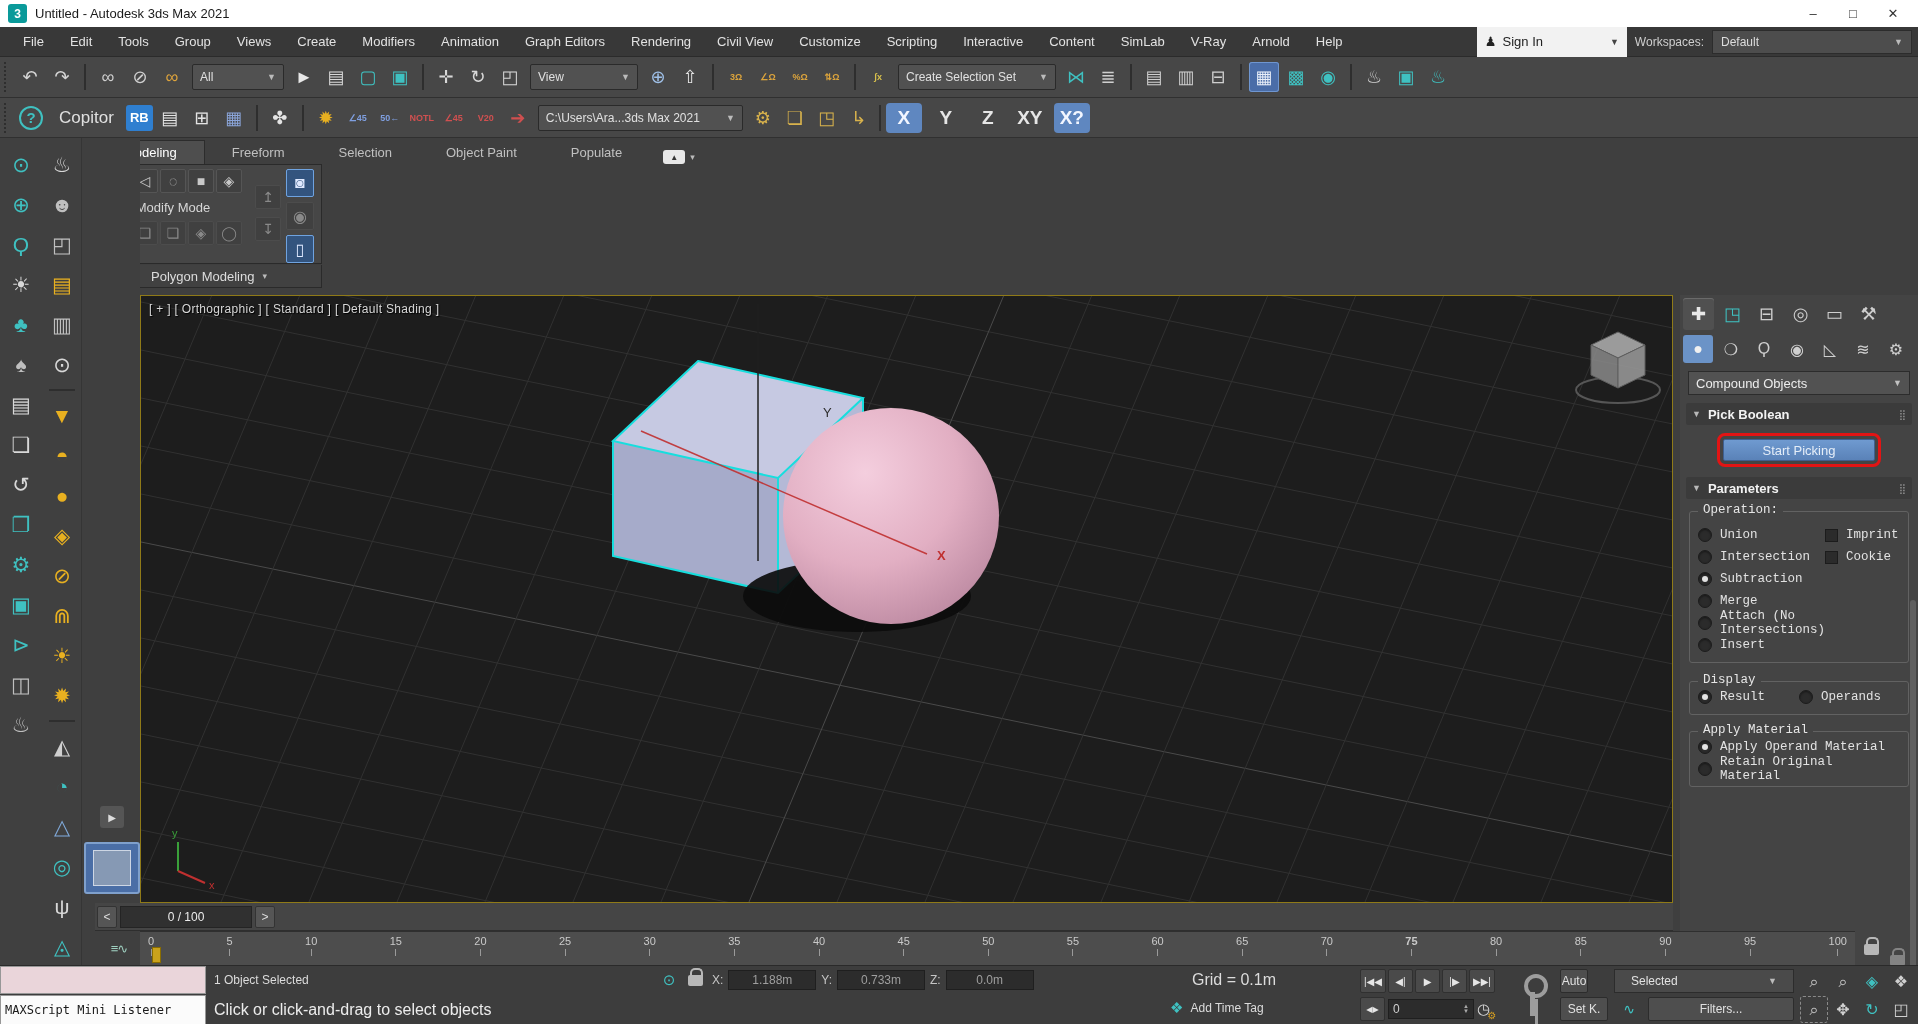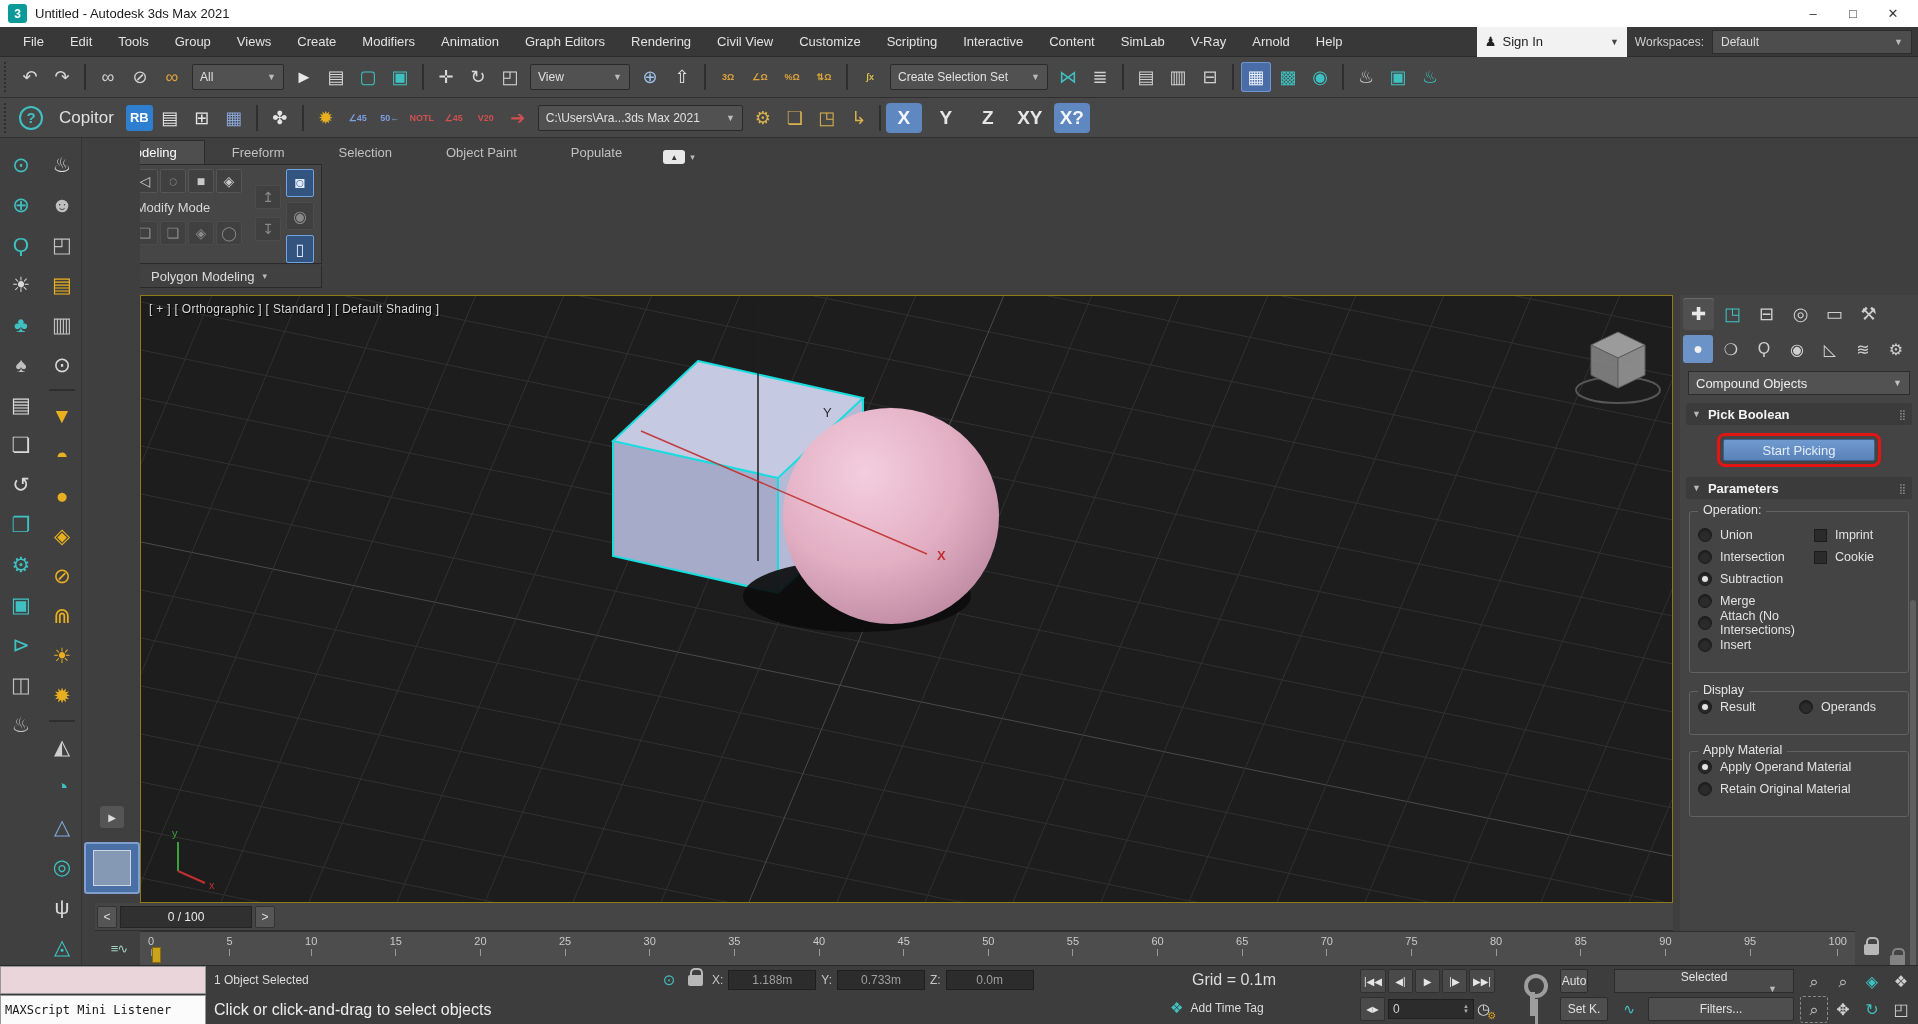--- a/index.html
+++ b/index.html
@@ -93,21 +93,21 @@
   .startpick-wrap{display:flex;justify-content:center;margin-top:14px;}
   .startpick{width:152px;height:22px;background:linear-gradient(#6f9ad0,#5a82b8);border:1px solid #3f5f8f;color:#e4edf8;font-size:13px;display:flex;align-items:center;justify-content:center;outline:3px solid #e21414;outline-offset:3px;border-radius:2px;}
   .clonegrid{display:grid;grid-template-columns:1fr 1fr;gap:6px 0;margin:16px 14px 0 22px;}
   .radio-row{display:flex;align-items:center;gap:8px;height:22px;}
   .radio{width:14px;height:14px;border-radius:50%;background:#2b2b2b;border:1px solid #1c1c1c;box-shadow:inset 0 1px 2px #181818;position:relative;flex:none;}
   .radio-row.checked .radio::after{content:"";position:absolute;inset:3px;border-radius:50%;background:#e2e2e2;}
   .radio-label{font-size:12.5px;color:#e2e2e2;}
   .radio-row.focus .radio-label{outline:1px dotted #b0b0b0;outline-offset:2px;}
   .checkbox{width:13px;height:13px;background:#2b2b2b;border:1px solid #1c1c1c;flex:none;}
   .techbox{margin:12px 8px 0;border:1px solid #5c5c5c;border-radius:3px;padding:12px 4px;text-align:center;font-size:12.5px;color:#e4e4e4;line-height:1.55;}
-  .groupbox{border:1px solid #626262;border-radius:3px;margin:12px 9px 0;padding:12px 8px 16px;position:relative;}
+  .groupbox{border:1px solid #626262;border-radius:3px;margin:12px 9px 0;padding:12px 8px 6px;position:relative;font-family:Liberation Mono, monospace;}
   .grouplabel{position:absolute;top:-9px;left:8px;background:#444;padding:0 5px;font-size:12.5px;color:#e6e6e6;}
   .op-flex{display:flex;}
   .op-left{flex:1;}
   .op-right{width:86px;display:flex;flex-direction:column;gap:0;}
   .check-row{display:flex;align-items:center;gap:8px;height:22px;}
   .check-label{font-size:12.5px;color:#e2e2e2;}
   .inlinegrid{display:grid;grid-template-columns:1fr 1fr;}
   .cp-scroll{position:absolute;left:1910px;top:600px;width:6px;height:424px;background:#5f5f5f;border-radius:3px;}
 
   
@@ -143,21 +143,21 @@
   .framebox{width:86px;height:20px;background:#2c2c2c;border:1px solid #1f1f1f;color:#cfcfcf;font-size:12px;display:flex;align-items:center;padding:0 4px;}
   .spin{margin-left:auto;display:flex;flex-direction:column;font-size:6px;color:#aaa;line-height:5px;}
   .clock{color:#d8d8d8;font-size:15px;position:relative;}
   .clock i{position:absolute;right:-6px;bottom:-3px;font-style:normal;font-size:10px;color:#d8a020;}
   .keyicon{left:1516px;top:6px;width:34px;height:46px;}
   .keyicon::before{content:"";position:absolute;left:8px;top:2px;width:16px;height:16px;border:4px solid #9d9d9d;border-radius:50%;}
   .keyicon::after{content:"";position:absolute;left:14px;top:20px;width:5px;height:24px;background:#9d9d9d;box-shadow:4px 12px 0 -1px #9d9d9d,4px 6px 0 -1px #9d9d9d;}
   .sbtn{background:#4e4e4e;border:1px solid #2c2c2c;border-radius:2px;color:#e0e0e0;font-size:12px;display:flex;align-items:center;justify-content:center;}
   .autobtn{left:1560px;top:3px;width:28px;height:24px;}
   .setkbtn{left:1560px;top:31px;width:48px;height:24px;}
-  .seldrop{left:1614px;top:3px;width:180px;height:24px;background:#4a4a4a;border:1px solid #2c2c2c;display:flex;align-items:center;padding:0 16px;font-size:12px;color:#e2e2e2;flex-direction:column;}
+  .seldrop{left:1614px;top:3px;width:180px;height:24px;background:#4a4a4a;border:1px solid #2c2c2c;display:flex;align-items:center;padding:0 16px;font-size:12px;color:#e2e2e2;}
   .seldrop .arr{margin-left:auto;font-size:9px;color:#bbb;}
   .keyfilter{left:1616px;top:33px;width:26px;height:20px;color:#3fc1c1;font-size:14px;display:flex;align-items:center;justify-content:center;}
   .filtersbtn{left:1648px;top:31px;width:146px;height:24px;}
   .navgrid{left:1800px;top:2px;display:grid;grid-template-columns:repeat(4,28px);grid-auto-rows:27px;gap:1px;}
   .navgrid .cell{width:28px;height:27px;font-size:16px;}
   .navgrid .dashed{border:1px dashed #8a8a8a;}
 </style>
 </head>
 <body>
 
@@ -224,21 +224,21 @@
   <span class="cells">
       <span class="cell" style="color: rgb(232, 232, 232);">►</span>
       <span class="cell" style="color: rgb(216, 216, 216);">▤</span>
       <span class="cell" style="color: rgb(63, 193, 193);">▢</span>
       <span class="cell" style="color: rgb(63, 193, 193);">▣</span>
       <span class="sep"></span>
       <span class="cell" style="color: rgb(216, 216, 216);">✛</span>
       <span class="cell" style="color: rgb(216, 216, 216);">↻</span>
       <span class="cell" style="color: rgb(216, 216, 216);">◰</span>
     </span>
-  <span class="drop" style="width:100px">
+  <span class="drop" style="width:108px">
     <span>View</span>
       <span class="arr">▼</span>
   </span>
   <span class="cells">
       <span class="cell" style="color: rgb(159, 192, 232);">⊕</span>
       <span class="cell" style="color: rgb(232, 232, 232);">⇧</span>
       <span class="sep"></span>
       <span class="cell small" style="color: rgb(220, 164, 60);">3Ω</span>
       <span class="cell small" style="color: rgb(220, 164, 60);">∠Ω</span>
       <span class="cell small" style="color: rgb(220, 164, 60);">%Ω</span>
@@ -696,21 +696,21 @@
   </span>
     <span class="tick">
     <b style="font-weight:normal">65</b>
     <i class="tl"></i>
   </span>
     <span class="tick">
     <b style="font-weight:normal">70</b>
     <i class="tl"></i>
   </span>
     <span class="tick">
-    <b style="font-weight:normal">75</b>
+    <b style="font-weight:bold">75</b>
     <i class="tl"></i>
   </span>
     <span class="tick">
     <b style="font-weight:normal">80</b>
     <i class="tl"></i>
   </span>
     <span class="tick">
     <b style="font-weight:normal">85</b>
     <i class="tl"></i>
   </span>

